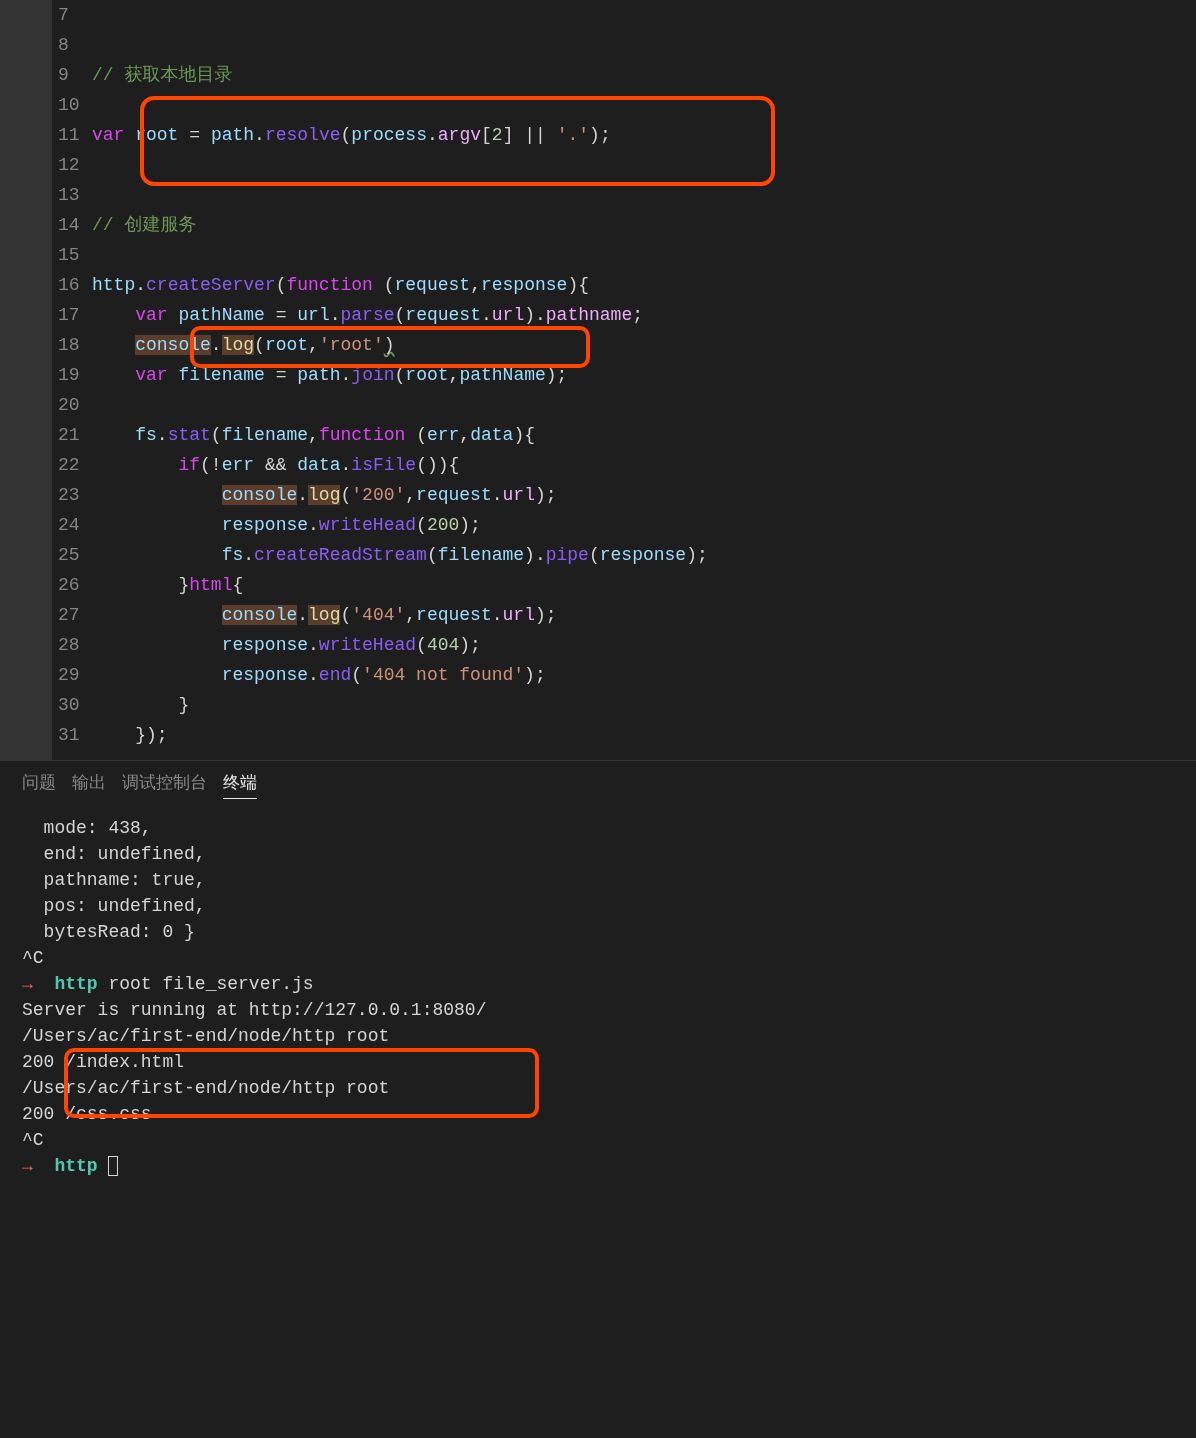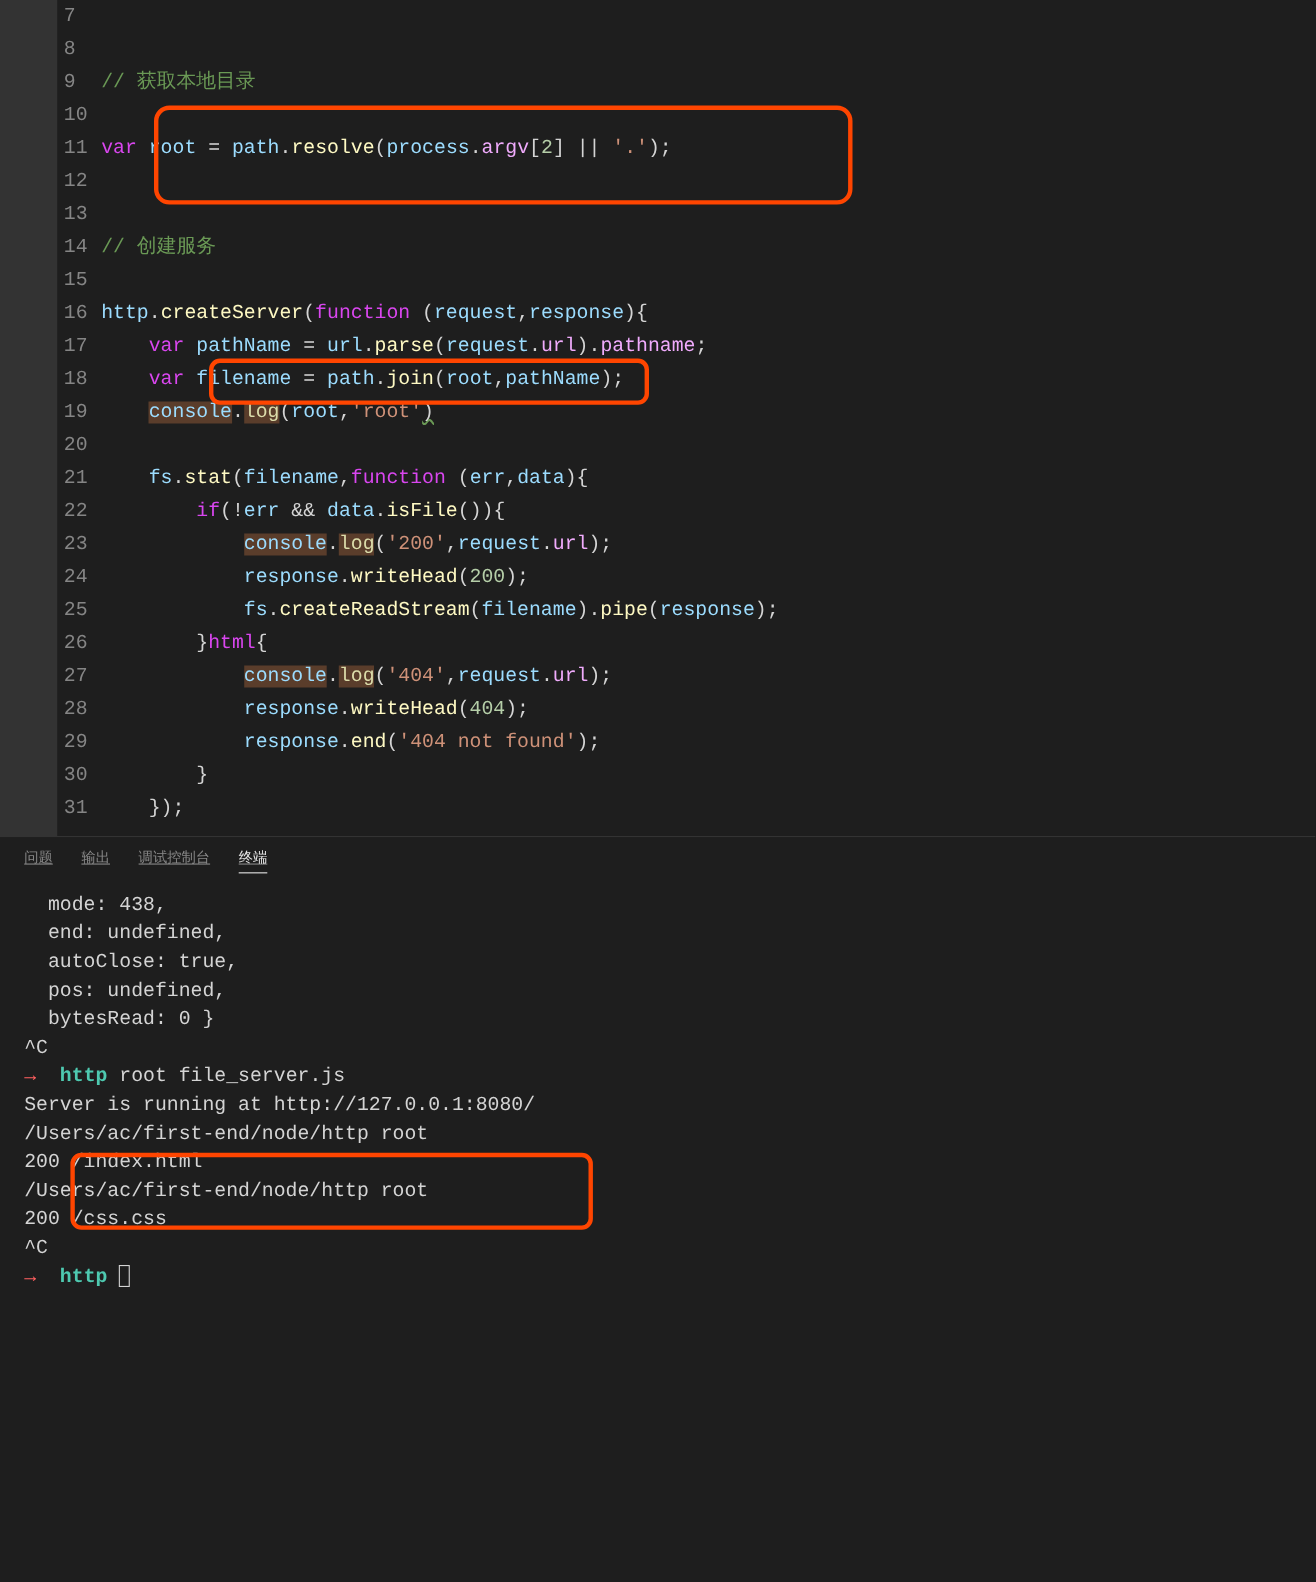--- a/index.html
+++ b/index.html
@@ -30,21 +30,21 @@
 .gutter .ln { height: 30px; line-height: 30px; }
 .code {
   flex: 1;
   padding-left: 20px;
   position: relative;
 }
 .code .line { height: 30px; line-height: 30px; white-space: pre; position: relative; }
 
 .tk-keyword { color: #d946ef; }
 .tk-var { color: #9cdcfe; }
-.tk-func { color: #fef9c3; }
+.tk-func { color: #8b5cf6; }
 .tk-string { color: #ce9178; }
 .tk-number { color: #b5cea8; }
 .tk-comment { color: #6a9955; }
 .tk-punc { color: #d4d4d4; }
 .tk-console-hl { color: #9cdcfe; background: #5a3d2b; }
 .tk-log-hl { color: #dcdcaa; background: #5a3d2b; }
 .tk-prop { color: #f0abfc; }
 .tk-param { color: #9cdcfe; }
 .tk-dot { color: #d4d4d4; }
 
@@ -57,26 +57,25 @@
 .annot1 { top: 96px; left: 140px; width: 635px; height: 90px; }
 .annot2 { top: 326px; left: 190px; width: 400px; height: 42px; border-radius: 10px; }
 .annot3 { top: 1048px; left: 64px; width: 475px; height: 70px; border-radius: 10px; }
 
 .panel {
   background: #1e1e1e;
   border-top: 1px solid #333;
 }
 .tabs {
   display: flex;
-  gap: 26px;
+  gap: 16px;
   padding: 10px 22px;
-  font-size: 13px;
+  font-size: 17px;
   color: #888;
   font-family: "PingFang SC","Microsoft YaHei",sans-serif;
-  text-decoration: underline;
 }
 .tab { cursor: pointer; padding-bottom: 4px; }
 .tab.active { color: #e7e7e7; border-bottom: 1px solid #e7e7e7; }
 .terminal {
   padding: 6px 22px 0 22px;
   font-size: 18px;
   line-height: 26px;
   color: #d4d4d4;
 }
 .term-line { white-space: pre; }
@@ -127,22 +126,22 @@
     <div class="line"></div>
     <div class="line"><span class="tk-comment">// 获取本地目录</span></div>
     <div class="line"></div>
     <div class="line"><span class="tk-keyword">var</span> <span class="tk-var">root</span> <span class="tk-punc">=</span> <span class="tk-var">path</span><span class="tk-dot">.</span><span class="tk-func">resolve</span><span class="tk-punc">(</span><span class="tk-var">process</span><span class="tk-dot">.</span><span class="tk-prop">argv</span><span class="tk-punc">[</span><span class="tk-number">2</span><span class="tk-punc">]</span> <span class="tk-punc">||</span> <span class="tk-string">'.'</span><span class="tk-punc">);</span></div>
     <div class="line"></div>
     <div class="line"></div>
     <div class="line"><span class="tk-comment">// 创建服务</span></div>
     <div class="line"></div>
     <div class="line"><span class="tk-var">http</span><span class="tk-dot">.</span><span class="tk-func">createServer</span><span class="tk-punc">(</span><span class="tk-keyword">function</span> <span class="tk-punc">(</span><span class="tk-param">request</span><span class="tk-punc">,</span><span class="tk-param">response</span><span class="tk-punc">){</span></div>
     <div class="line">    <span class="tk-keyword">var</span> <span class="tk-var">pathName</span> <span class="tk-punc">=</span> <span class="tk-var">url</span><span class="tk-dot">.</span><span class="tk-func">parse</span><span class="tk-punc">(</span><span class="tk-var">request</span><span class="tk-dot">.</span><span class="tk-prop">url</span><span class="tk-punc">).</span><span class="tk-prop">pathname</span><span class="tk-punc">;</span></div>
+    <div class="line">    <span class="tk-console-hl">console</span><span class="tk-dot">.</span><span class="tk-log-hl">log</span><span class="tk-punc">(</span><span class="tk-var">root</span><span class="tk-punc">,</span><span class="tk-string">'root'</span><span class="tk-punc underline-green">)</span></div>
     <div class="line">    <span class="tk-keyword">var</span> <span class="tk-var">filename</span> <span class="tk-punc">=</span> <span class="tk-var">path</span><span class="tk-dot">.</span><span class="tk-func">join</span><span class="tk-punc">(</span><span class="tk-var">root</span><span class="tk-punc">,</span><span class="tk-var">pathName</span><span class="tk-punc">);</span></div>
-    <div class="line">    <span class="tk-console-hl">console</span><span class="tk-dot">.</span><span class="tk-log-hl">log</span><span class="tk-punc">(</span><span class="tk-var">root</span><span class="tk-punc">,</span><span class="tk-string">'root'</span><span class="tk-punc underline-green">)</span></div>
     <div class="line"></div>
     <div class="line">    <span class="tk-var">fs</span><span class="tk-dot">.</span><span class="tk-func">stat</span><span class="tk-punc">(</span><span class="tk-var">filename</span><span class="tk-punc">,</span><span class="tk-keyword">function</span> <span class="tk-punc">(</span><span class="tk-param">err</span><span class="tk-punc">,</span><span class="tk-param">data</span><span class="tk-punc">){</span></div>
     <div class="line">        <span class="tk-keyword">if</span><span class="tk-punc">(</span><span class="tk-punc">!</span><span class="tk-var">err</span> <span class="tk-punc">&amp;&amp;</span> <span class="tk-var">data</span><span class="tk-dot">.</span><span class="tk-func">isFile</span><span class="tk-punc">()){</span></div>
     <div class="line">            <span class="tk-console-hl">console</span><span class="tk-dot">.</span><span class="tk-log-hl">log</span><span class="tk-punc">(</span><span class="tk-string">'200'</span><span class="tk-punc">,</span><span class="tk-var">request</span><span class="tk-dot">.</span><span class="tk-prop">url</span><span class="tk-punc">);</span></div>
     <div class="line">            <span class="tk-var">response</span><span class="tk-dot">.</span><span class="tk-func">writeHead</span><span class="tk-punc">(</span><span class="tk-number">200</span><span class="tk-punc">);</span></div>
     <div class="line">            <span class="tk-var">fs</span><span class="tk-dot">.</span><span class="tk-func">createReadStream</span><span class="tk-punc">(</span><span class="tk-var">filename</span><span class="tk-punc">).</span><span class="tk-func">pipe</span><span class="tk-punc">(</span><span class="tk-var">response</span><span class="tk-punc">);</span></div>
     <div class="line">        <span class="tk-punc">}</span><span class="tk-keyword">html</span><span class="tk-punc">{</span></div>
     <div class="line">            <span class="tk-console-hl">console</span><span class="tk-dot">.</span><span class="tk-log-hl">log</span><span class="tk-punc">(</span><span class="tk-string">'404'</span><span class="tk-punc">,</span><span class="tk-var">request</span><span class="tk-dot">.</span><span class="tk-prop">url</span><span class="tk-punc">);</span></div>
     <div class="line">            <span class="tk-var">response</span><span class="tk-dot">.</span><span class="tk-func">writeHead</span><span class="tk-punc">(</span><span class="tk-number">404</span><span class="tk-punc">);</span></div>
     <div class="line">            <span class="tk-var">response</span><span class="tk-dot">.</span><span class="tk-func">end</span><span class="tk-punc">(</span><span class="tk-string">'404 not found'</span><span class="tk-punc">);</span></div>
@@ -157,21 +156,21 @@
 <div class="panel">
   <div class="tabs">
     <div class="tab">问题</div>
     <div class="tab">输出</div>
     <div class="tab">调试控制台</div>
     <div class="tab active">终端</div>
   </div>
   <div class="terminal">
     <div class="term-line">  mode: 438,</div>
     <div class="term-line">  end: undefined,</div>
-    <div class="term-line">  autoClose: true,</div>
+    <div class="term-line">  pathname: true,</div>
     <div class="term-line">  pos: undefined,</div>
     <div class="term-line">  bytesRead: 0 }</div>
     <div class="term-line">^C</div>
     <div class="term-line"><span class="term-arrow">→</span>  <span class="term-green">http</span><span> root file_server.js</span></div>
     <div class="term-line">Server is running at http://127.0.0.1:8080/</div>
     <div class="term-line">/Users/ac/first-end/node/http root</div>
     <div class="term-line">200 /index.html</div>
     <div class="term-line">/Users/ac/first-end/node/http root</div>
     <div class="term-line">200 /css.css</div>
     <div class="term-line">^C</div>

